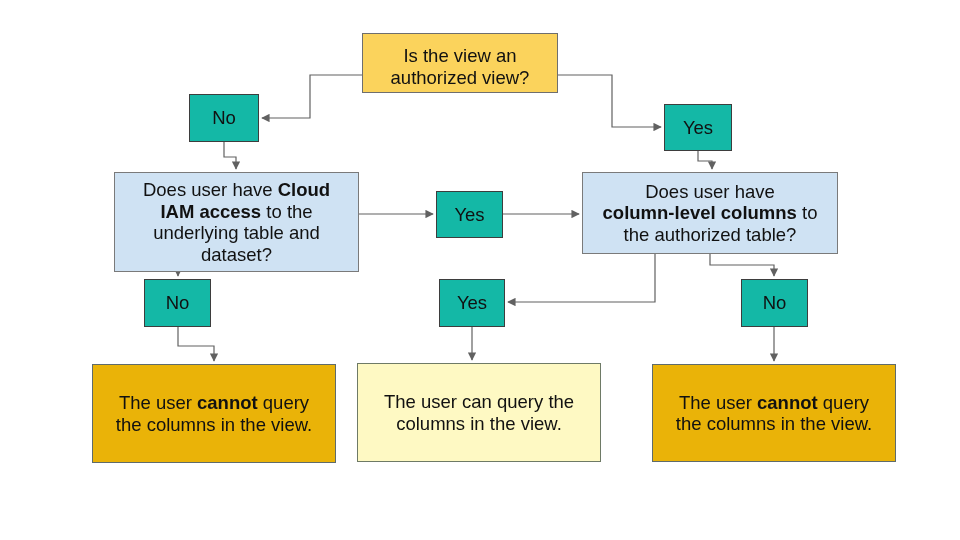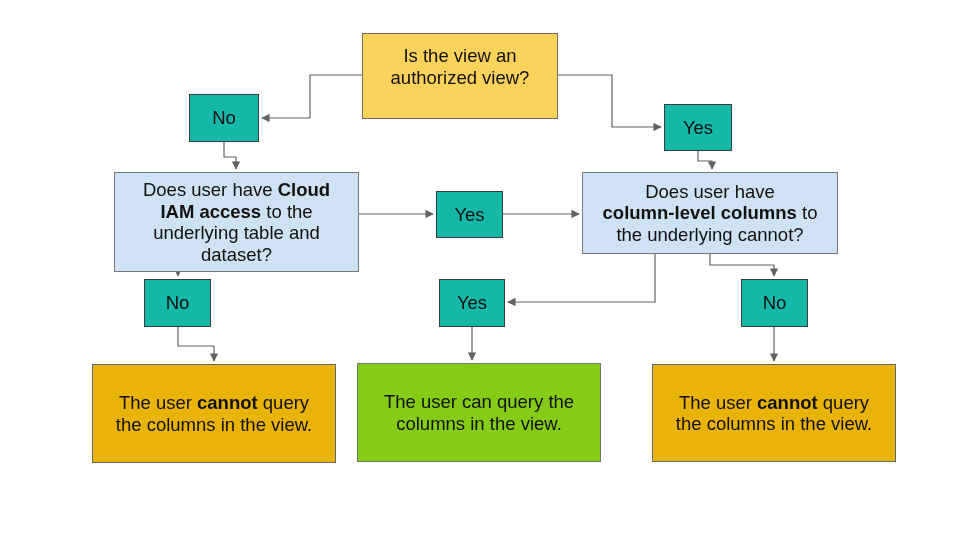--- a/index.html
+++ b/index.html
@@ -47,26 +47,26 @@
   }
   .lbl-white {
     background: #14b8a6;
     border: 1px solid #3d3d3d;
   }
   .o-gray {
     background: #eab308;
     border: 1px solid #5f6b6b;
   }
   .o-green {
-    background: #84cc16;
+    background: #fef9c3;
     border: 1px solid #6e7a66;
   }
 
   
-  #n-root   { left: 362px; top: 33px;  width: 196px; height: 86px; }
+  #n-root   { left: 362px; top: 33px;  width: 196px; height: 60px; }
   #n-no1    { left: 189px; top: 94px;  width: 70px;  height: 48px; }
   #n-yes1   { left: 664px; top: 104px; width: 68px;  height: 47px; }
   #n-iam    { left: 114px; top: 172px; width: 245px; height: 100px; }
   #n-yesmid { left: 436px; top: 191px; width: 67px;  height: 47px; }
   #n-col    { left: 582px; top: 172px; width: 256px; height: 82px; }
   #n-no2    { left: 144px; top: 279px; width: 67px;  height: 48px; }
   #n-yes2   { left: 439px; top: 279px; width: 66px;  height: 48px; }
   #n-no3    { left: 741px; top: 279px; width: 67px;  height: 48px; }
   #n-grayl  { left: 92px;  top: 364px; width: 244px; height: 99px; }
   #n-green  { left: 357px; top: 363px; width: 244px; height: 99px; }
@@ -115,21 +115,21 @@
 
   <div class="node d-blue" id="n-iam">
     <span class="txt"><span class="pre">Does user have </span><b>Cloud IAM access</b><span> to the underlying table and dataset?</span></span>
   </div>
 
   <div class="node lbl-white" id="n-yesmid">
     <span class="txt">Yes</span>
   </div>
 
   <div class="node d-blue" id="n-col">
-    <span class="txt"><span class="pre">Does user have </span><b>column-level columns</b><span> to the underlying cannot?</span></span>
+    <span class="txt"><span class="pre">Does user have </span><b>column-level columns</b><span> to the authorized table?</span></span>
   </div>
 
   <div class="node lbl-white" id="n-no2">
     <span class="txt">No</span>
   </div>
 
   <div class="node lbl-white" id="n-yes2">
     <span class="txt">Yes</span>
   </div>
 

